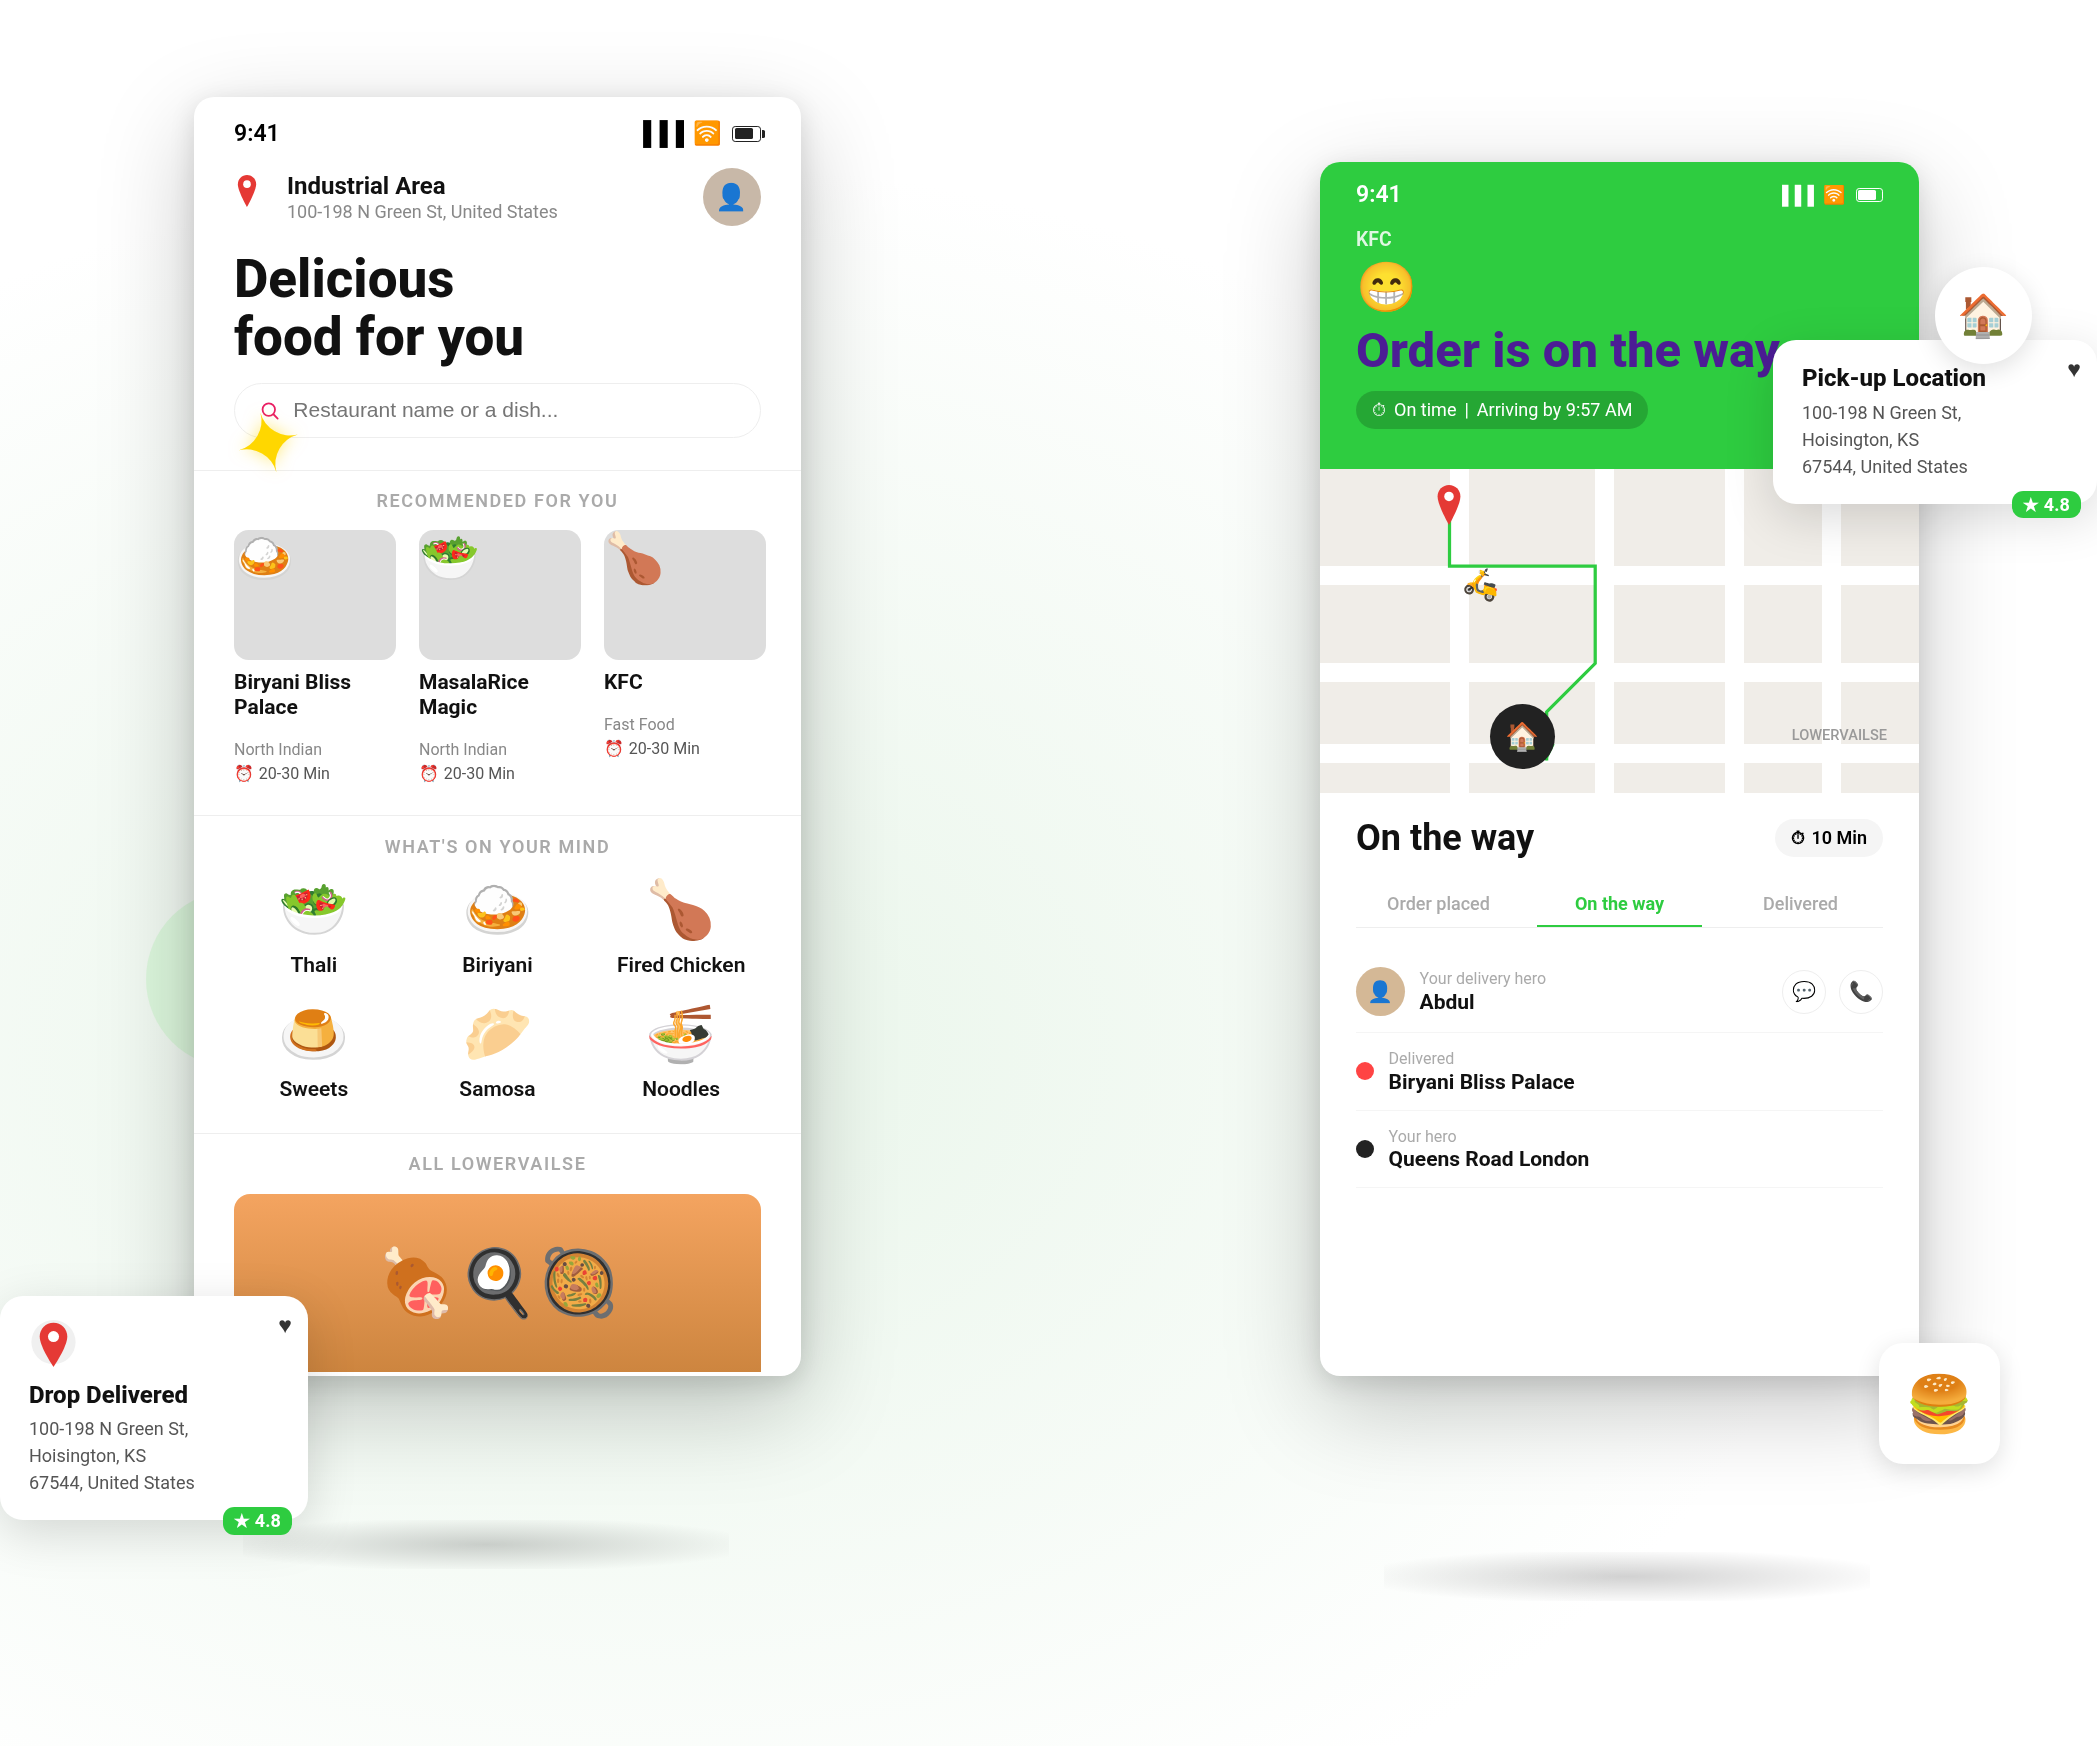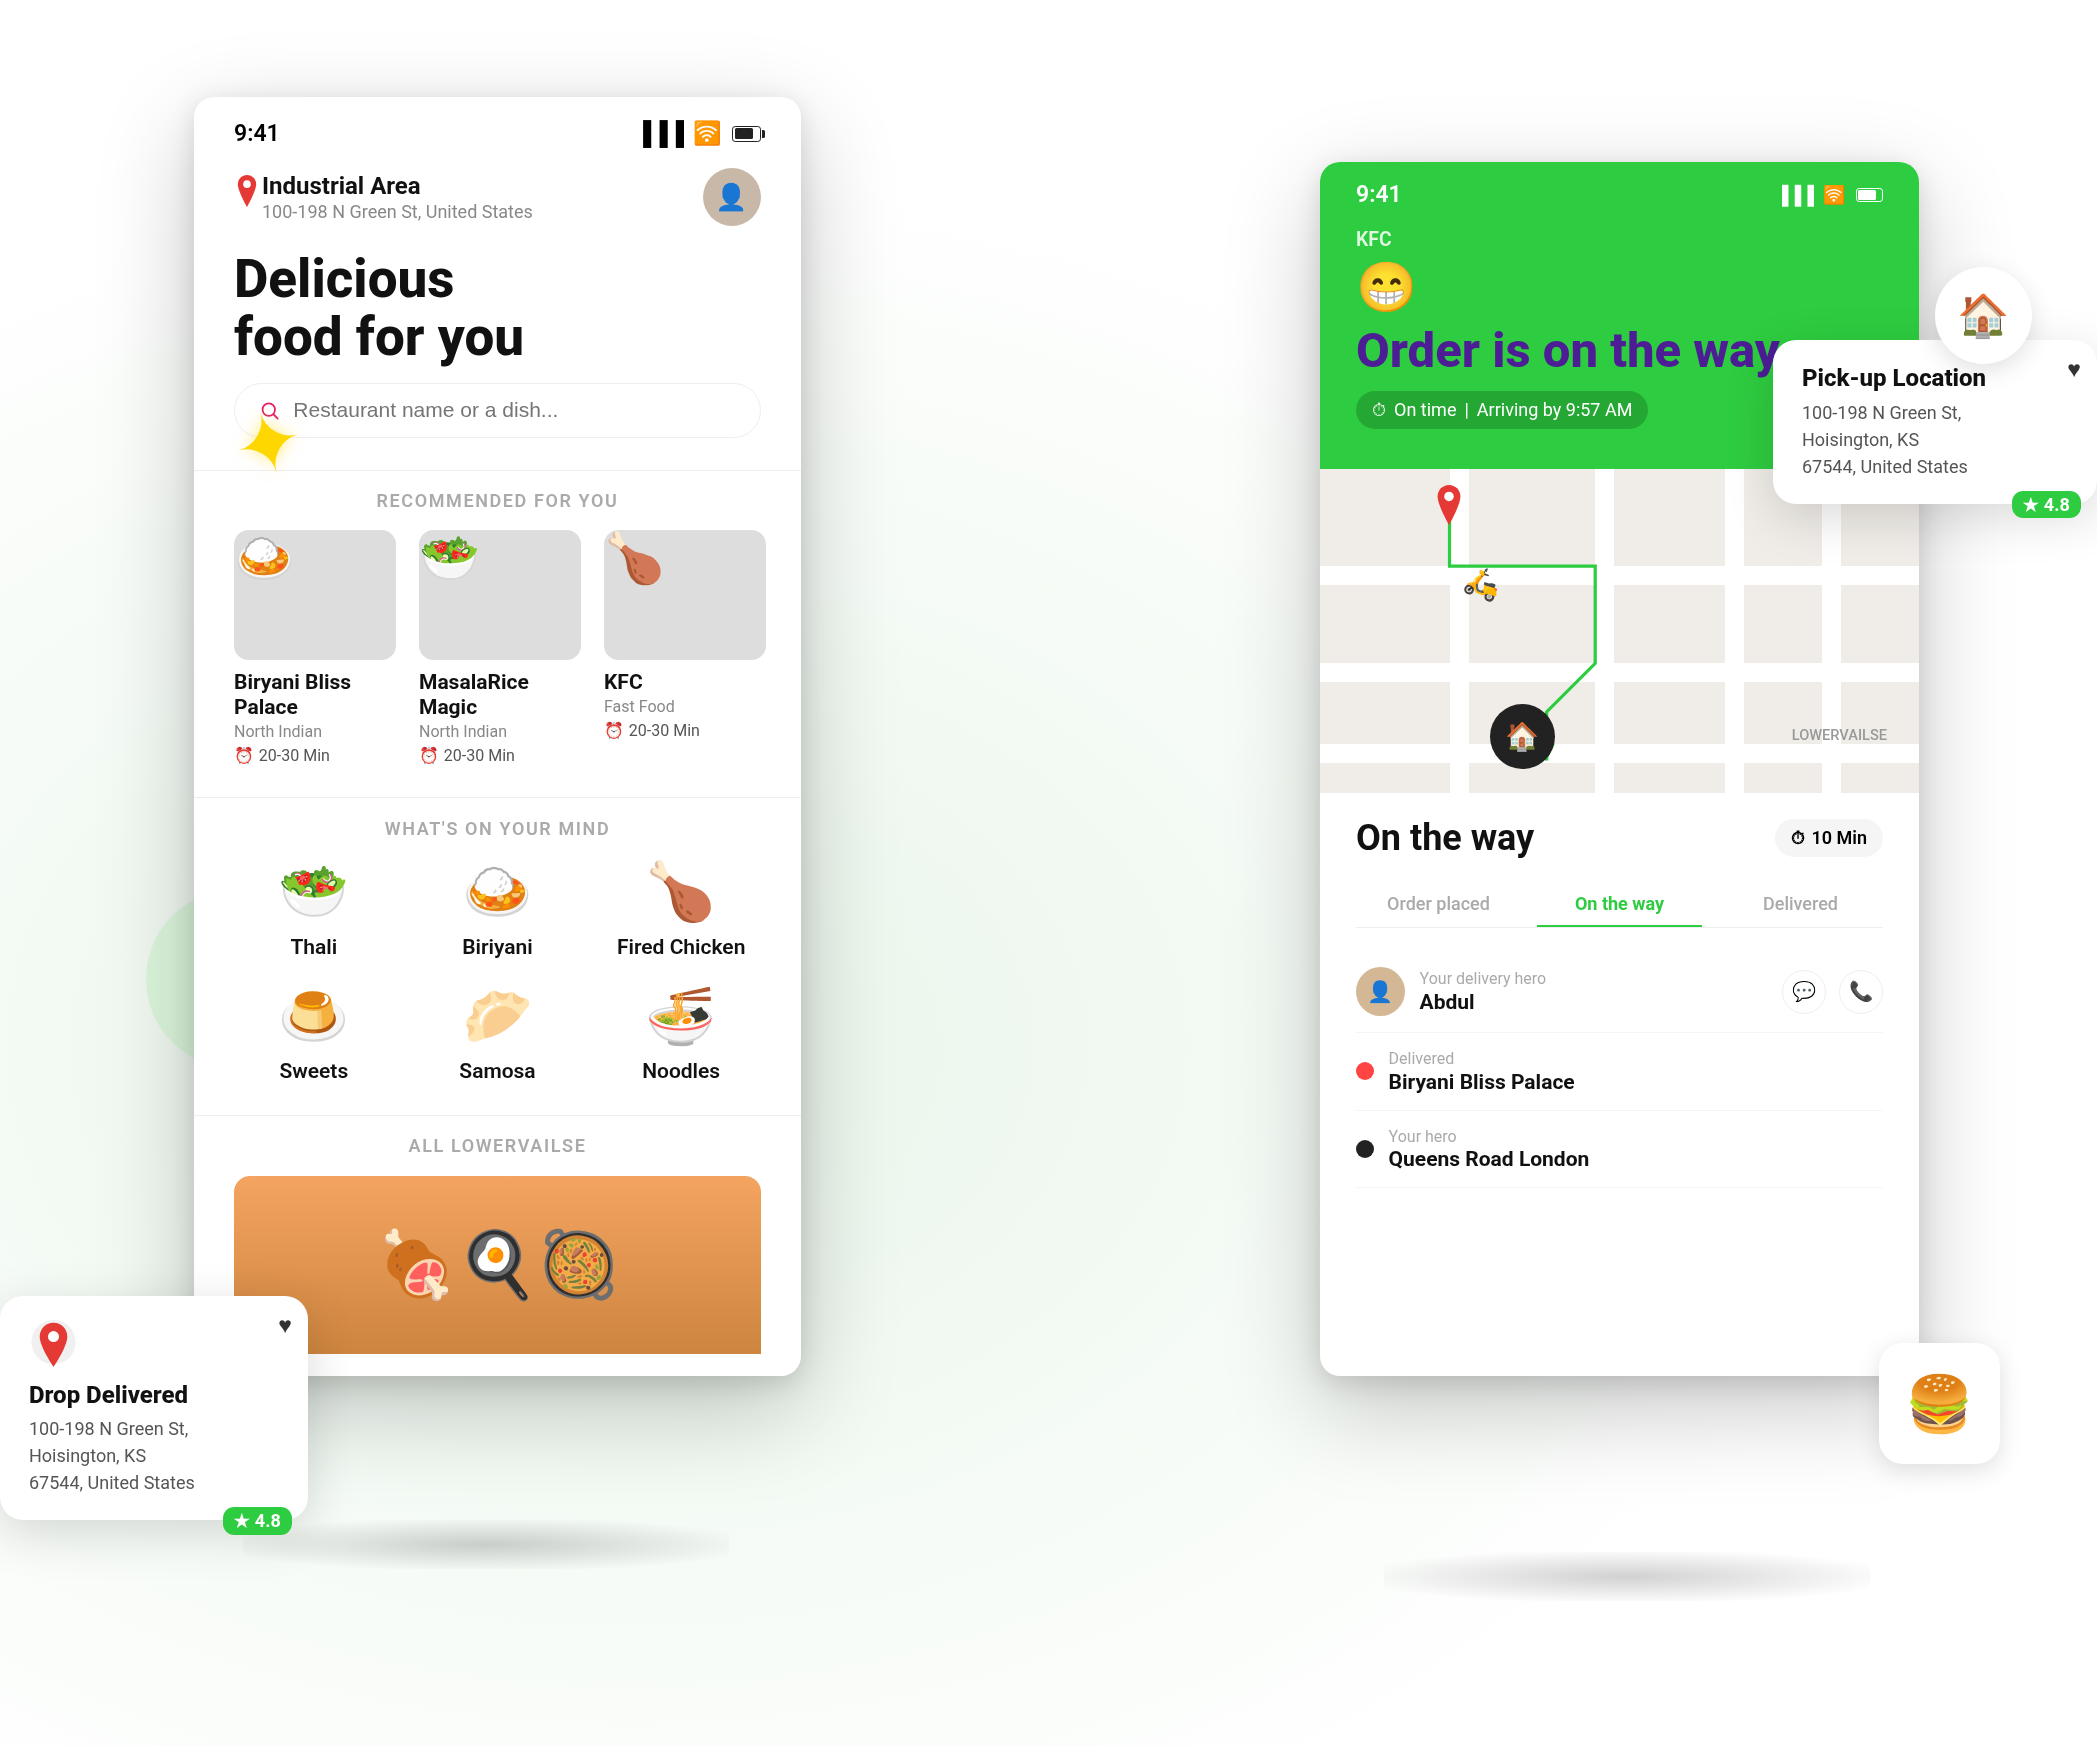--- a/index.html
+++ b/index.html
@@ -104,21 +104,21 @@
     
     .location-bar {
       display: flex;
       justify-content: space-between;
       align-items: center;
       padding: 13px 40px 16px;
     }
     .location-info {
       display: flex;
       align-items: flex-start;
-      gap: 2px;
+      gap: 27px;
     }
     .pin-red {
       width: 26px;
       height: 32px;
       margin-top: 3.2px;
       flex-shrink: 0;
     }
     .location-text-area .loc-name {
       font-size: 24px;
       font-weight: 700;
@@ -221,21 +221,21 @@
     }
     .food-img-kfc {
       background: linear-gradient(135deg, #FF4500, #FF8C00);
       border-radius: 14.6px;
       display: flex;
       align-items: center;
       justify-content: center;
       font-size: 49px;
     }
     .rc-name { font-size: 21px; font-weight: 700; color: #111; margin-top: 9.7px; line-height: 1.2; }
-    .rc-cuisine { font-size: 16px; color: #888; margin-top: 2px; }
+    .rc-cuisine { font-size: 16px; color: #888; margin-top: 20px; }
     .rc-time { font-size: 16px; color: #555; margin-top: 4.9px; display: flex; align-items: center; gap: 4.9px; }
 
     
     .category-grid {
       display: grid;
       grid-template-columns: repeat(3, 1fr);
       gap: 24px;
       padding: 0 40px 32px;
     }
     .category-item {

